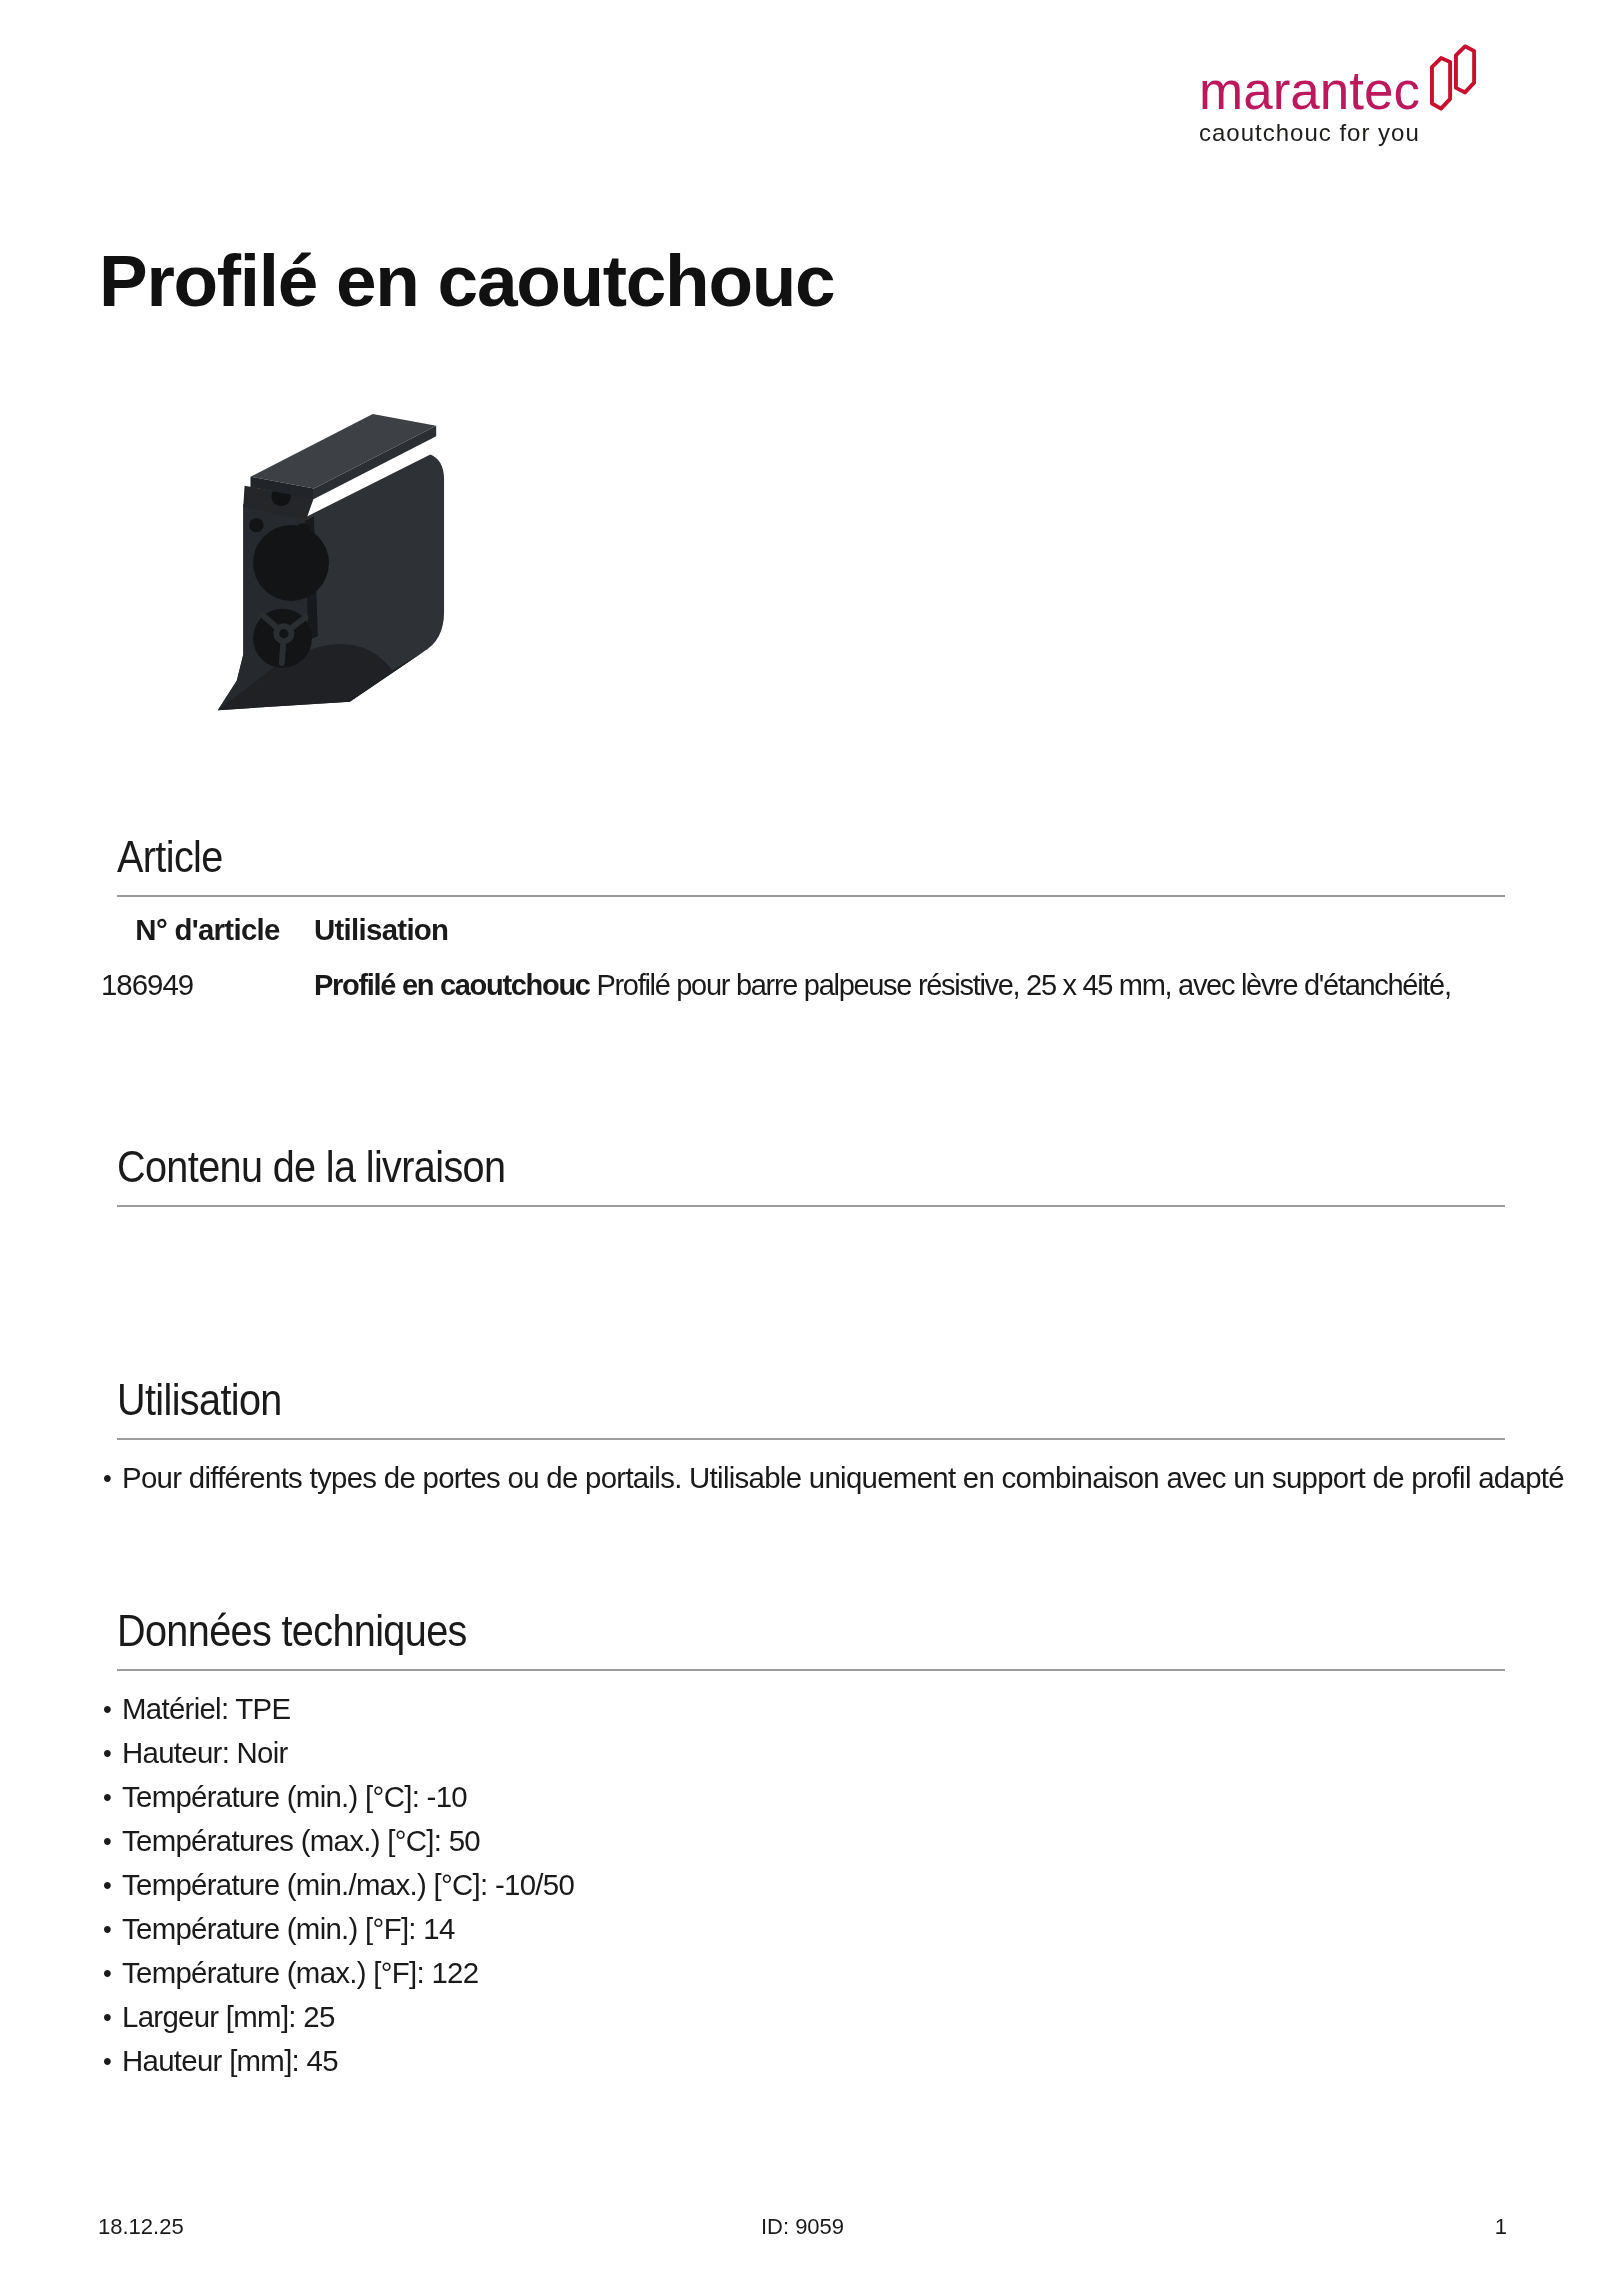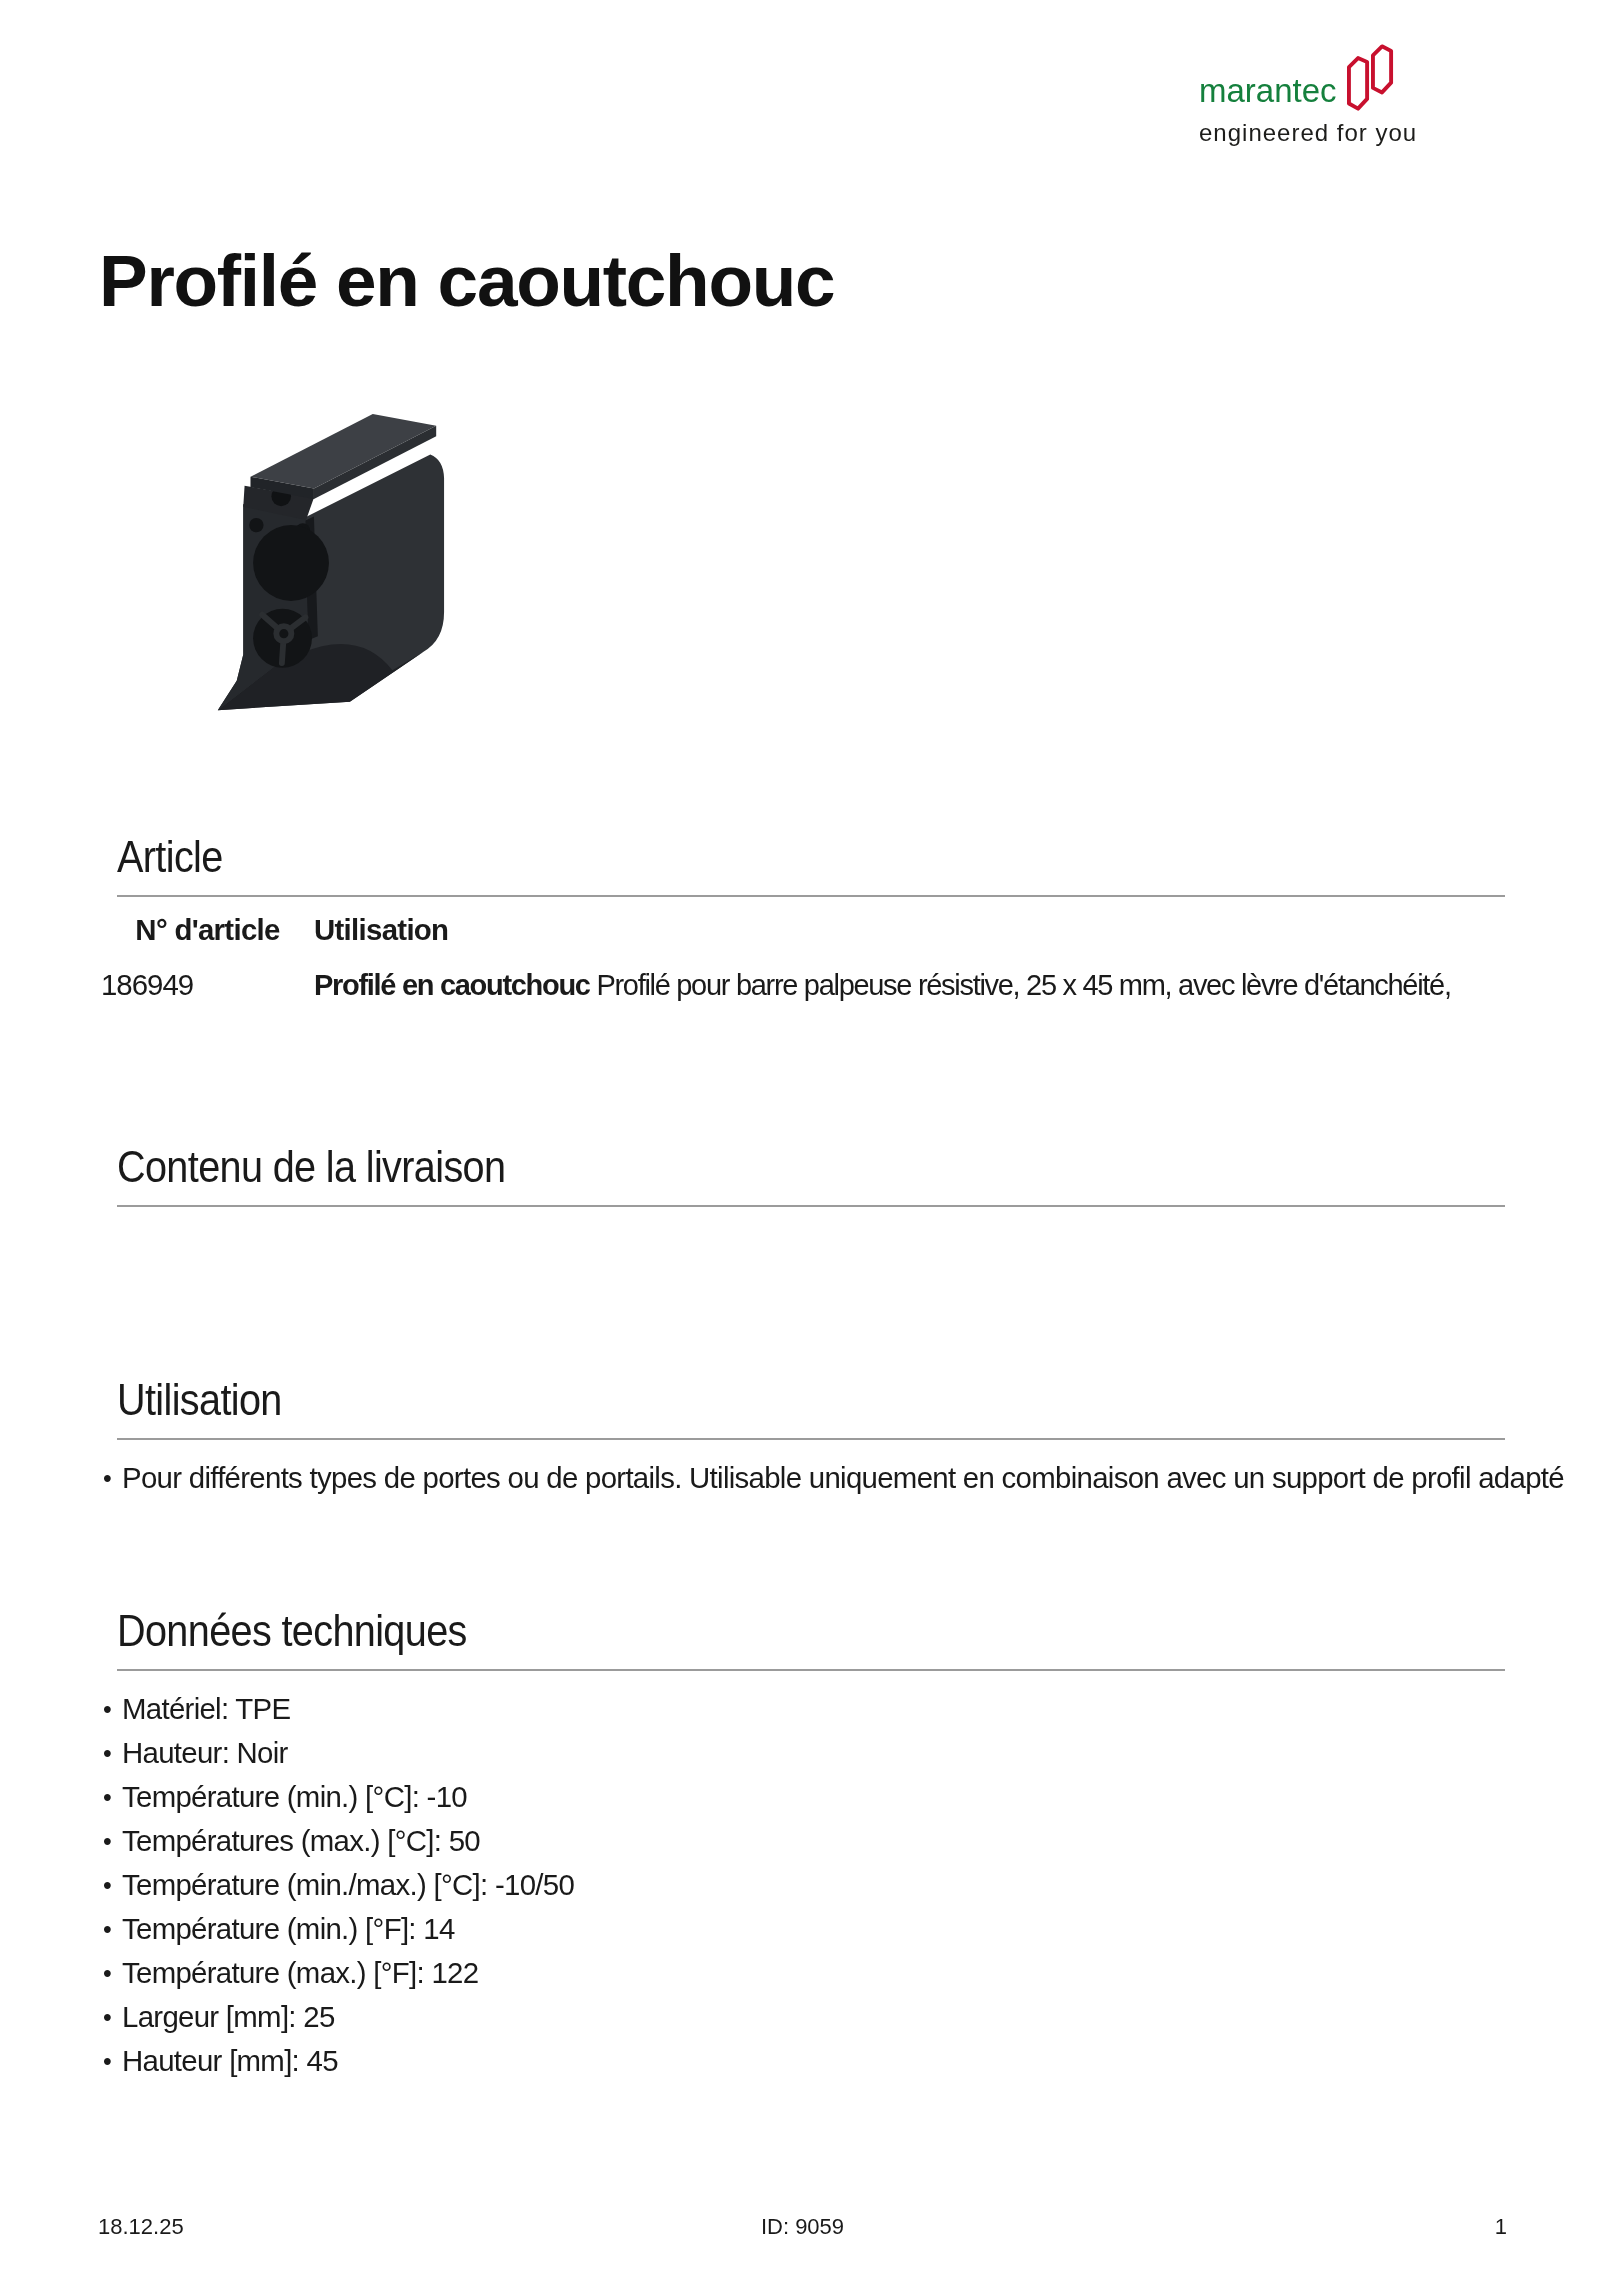--- a/index.html
+++ b/index.html
@@ -7,21 +7,21 @@
     position:relative;
     width:1623px;height:2295px;
     background:#ffffff;
     font-family:"Liberation Sans", sans-serif;
     color:#1a1a1a;
     overflow:hidden;
   }
   
   .logo{position:absolute;left:1199px;top:39px;}
   .logo-row{display:flex;align-items:flex-end;}
-  .wordmark{font-size:33px;line-height:51px;font-weight:500;color:#15803d;letter-spacing:0;}
+  .wordmark{font-size:53px;line-height:51px;font-weight:500;color:#be185d;letter-spacing:0;}
   .logo-row svg{margin-left:10.5px;}
   .tagline{font-size:24px;line-height:24px;letter-spacing:1px;color:#1d1d1b;margin-top:4.6px;}
   
   .doc-title{
     position:absolute;left:99px;top:192px;
     font-size:73px;line-height:1.1;font-weight:700;letter-spacing:-1.3px;color:#111;
   }
   
   .product{position:absolute;left:196px;top:393px;width:262px;height:327px;}
   
@@ -71,21 +71,21 @@
 <div class="page">
 
   <div class="logo">
     <div class="logo-row">
       <span class="wordmark">marantec</span>
       <svg width="48" height="77" viewBox="0 0 74 118" aria-hidden="true">
         <path d="M3,43 L17,29 L31,35 L31,92 L17,107 L3,99 Z" fill="none" stroke="#C8102E" stroke-width="6" stroke-linejoin="round"></path>
         <path d="M40,25 L54,11 L68,18 L68,67 L54,82 L40,75 Z" fill="none" stroke="#C8102E" stroke-width="6" stroke-linejoin="round"></path>
       </svg>
     </div>
-    <div class="tagline">engineered for you</div>
+    <div class="tagline">caoutchouc for you</div>
   </div>
 
   <h1 class="doc-title">Profilé en caoutchouc</h1>
 
   <svg class="product" viewBox="0 0 400 500" aria-hidden="true">
 
     <path d="M72,170 L167,190 L358,94 Q378,102 379,130 L379,335 Q379,378 347,396 L235,472 L33,485 L62,440 L72,400 Z" fill="#2e3135"></path>
 
     <path d="M347,396 L235,472 L33,485 L130,410 L160,398 Q250,360 300,424 Z" fill="#1f2125"></path>
 

